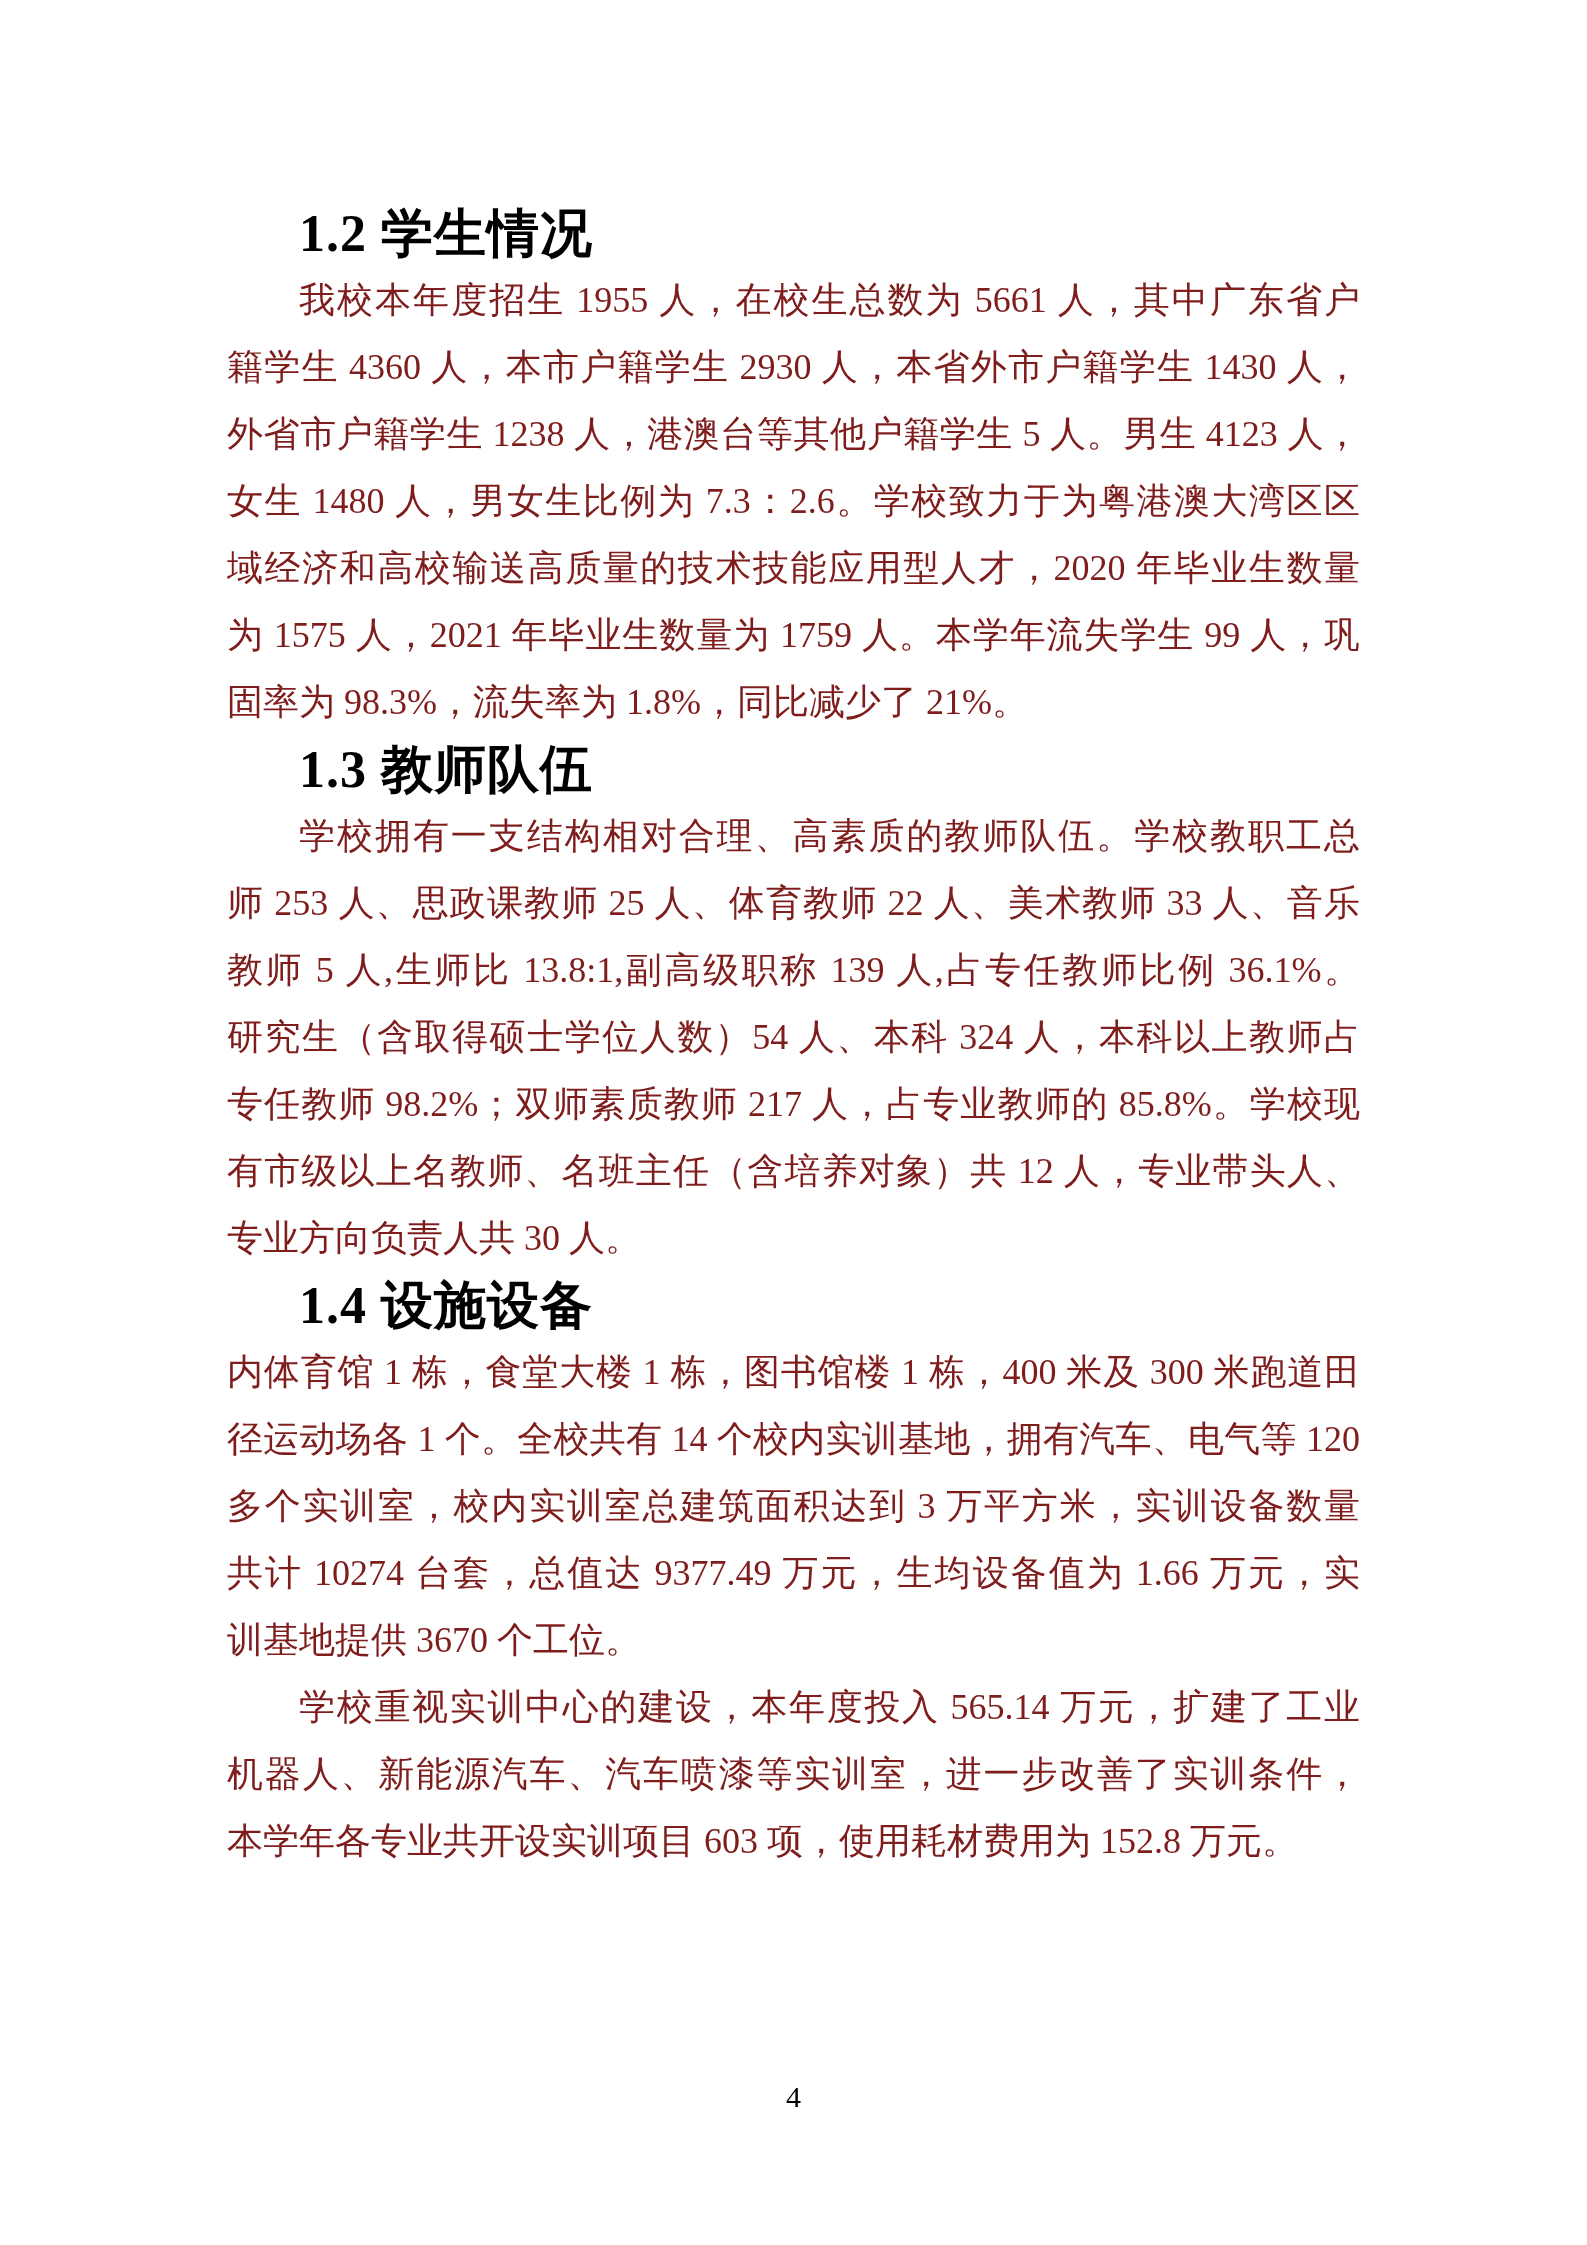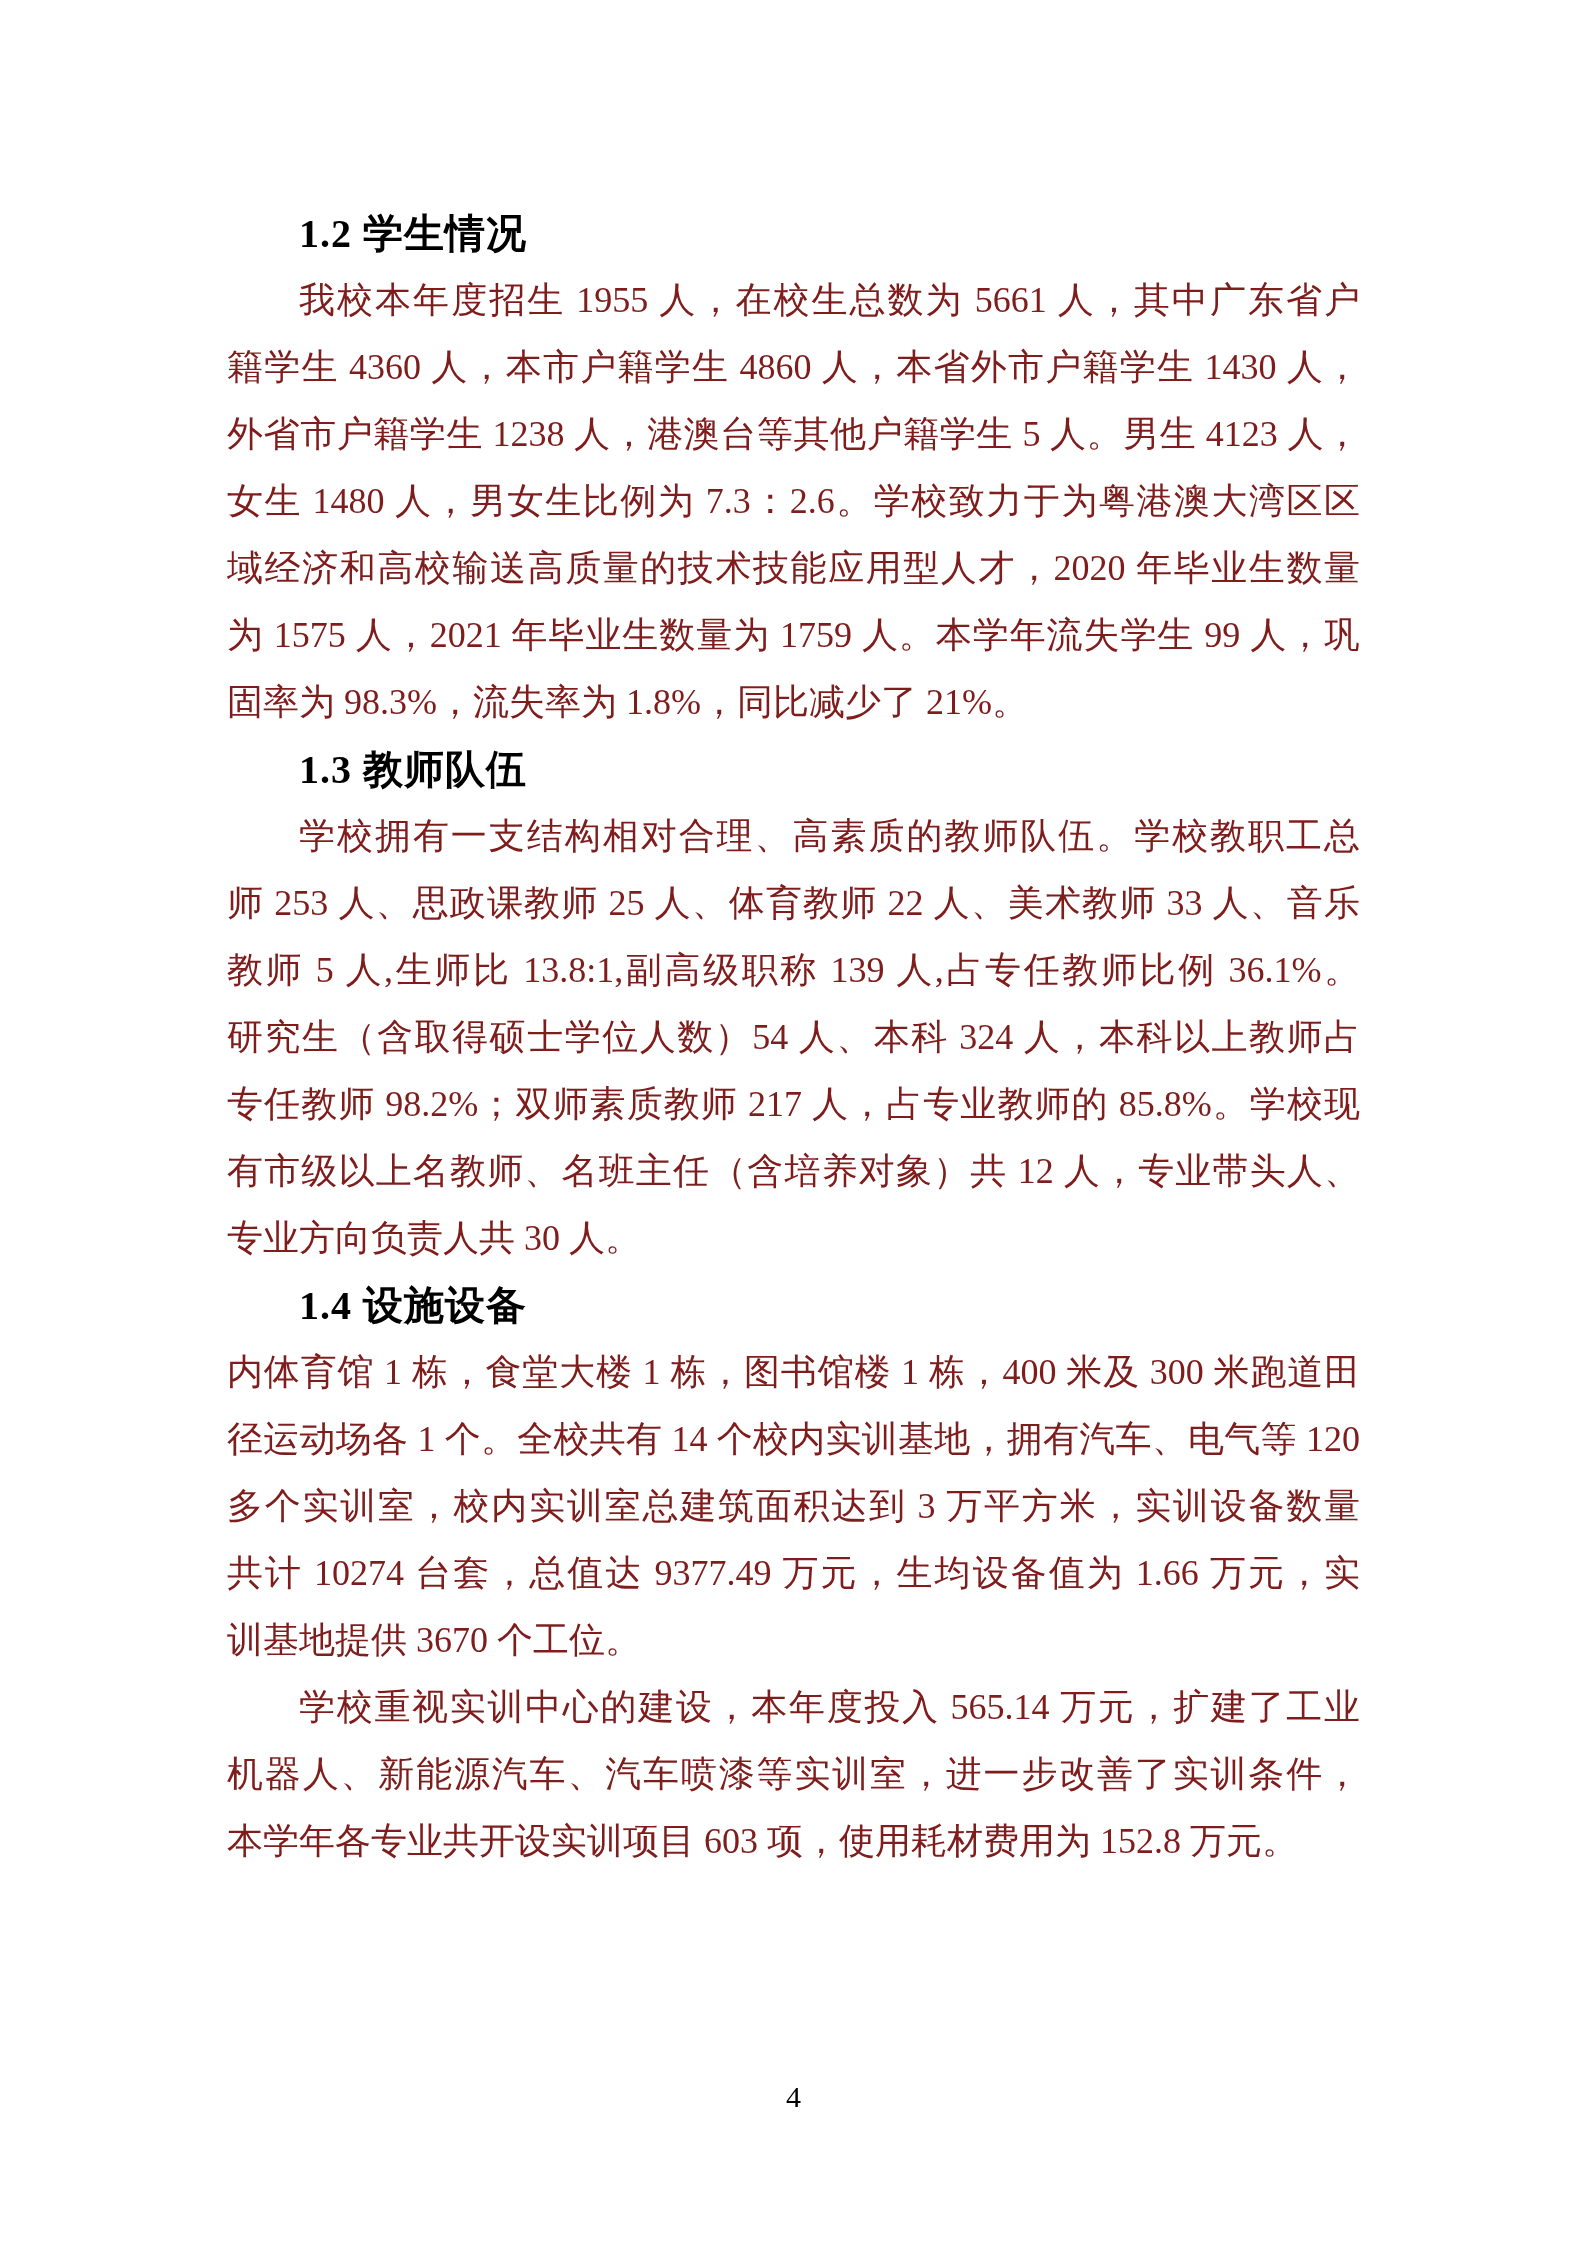--- a/index.html
+++ b/index.html
@@ -33,21 +33,21 @@
   .just {
     text-align: justify;
     text-align-last: justify;
   }
   .indent {
     padding-left: 72px;
   }
   .heading {
     margin: 0;
     padding: 0 0 0 72px;
-    font-size: 40px;
+    font-size: 52px;
     font-weight: 700;
     line-height: 67px;
     height: 67px;
     letter-spacing: 1px;
     color: #000000;
   }
   .pagenum {
     position: absolute;
     left: 0;
     top: 2080px;
@@ -59,21 +59,21 @@
   }
 </style>
 </head>
 <body>
 
 <div class="page">
   <div class="textblock">
 
     <h2 class="heading">1.2 学生情况</h2>
     <p class="line indent just">我校本年度招生 1955 人，在校生总数为 5661 人，其中广东省户</p>
-    <p class="line just">籍学生 4360 人，本市户籍学生 4860 人，本省外市户籍学生 1430 人，</p>
+    <p class="line just">籍学生 4360 人，本市户籍学生 2930 人，本省外市户籍学生 1430 人，</p>
     <p class="line just">外省市户籍学生 1238 人，港澳台等其他户籍学生 5 人。男生 4123 人，</p>
     <p class="line just">女生 1480 人，男女生比例为 7.3：2.6。学校致力于为粤港澳大湾区区</p>
     <p class="line just">域经济和高校输送高质量的技术技能应用型人才，2020 年毕业生数量</p>
     <p class="line just">为 1575 人，2021 年毕业生数量为 1759 人。本学年流失学生 99 人，巩</p>
     <p class="line">固率为 98.3%，流失率为 1.8%，同比减少了 21%。</p>
 
     <h2 class="heading">1.3 教师队伍</h2>
     <p class="line indent just">学校拥有一支结构相对合理、高素质的教师队伍。学校教职工总</p>
     <p class="line just">师 253 人、思政课教师 25 人、体育教师 22 人、美术教师 33 人、音乐</p>
     <p class="line just">教师 5 人,生师比 13.8:1,副高级职称 139 人,占专任教师比例 36.1%。</p>

